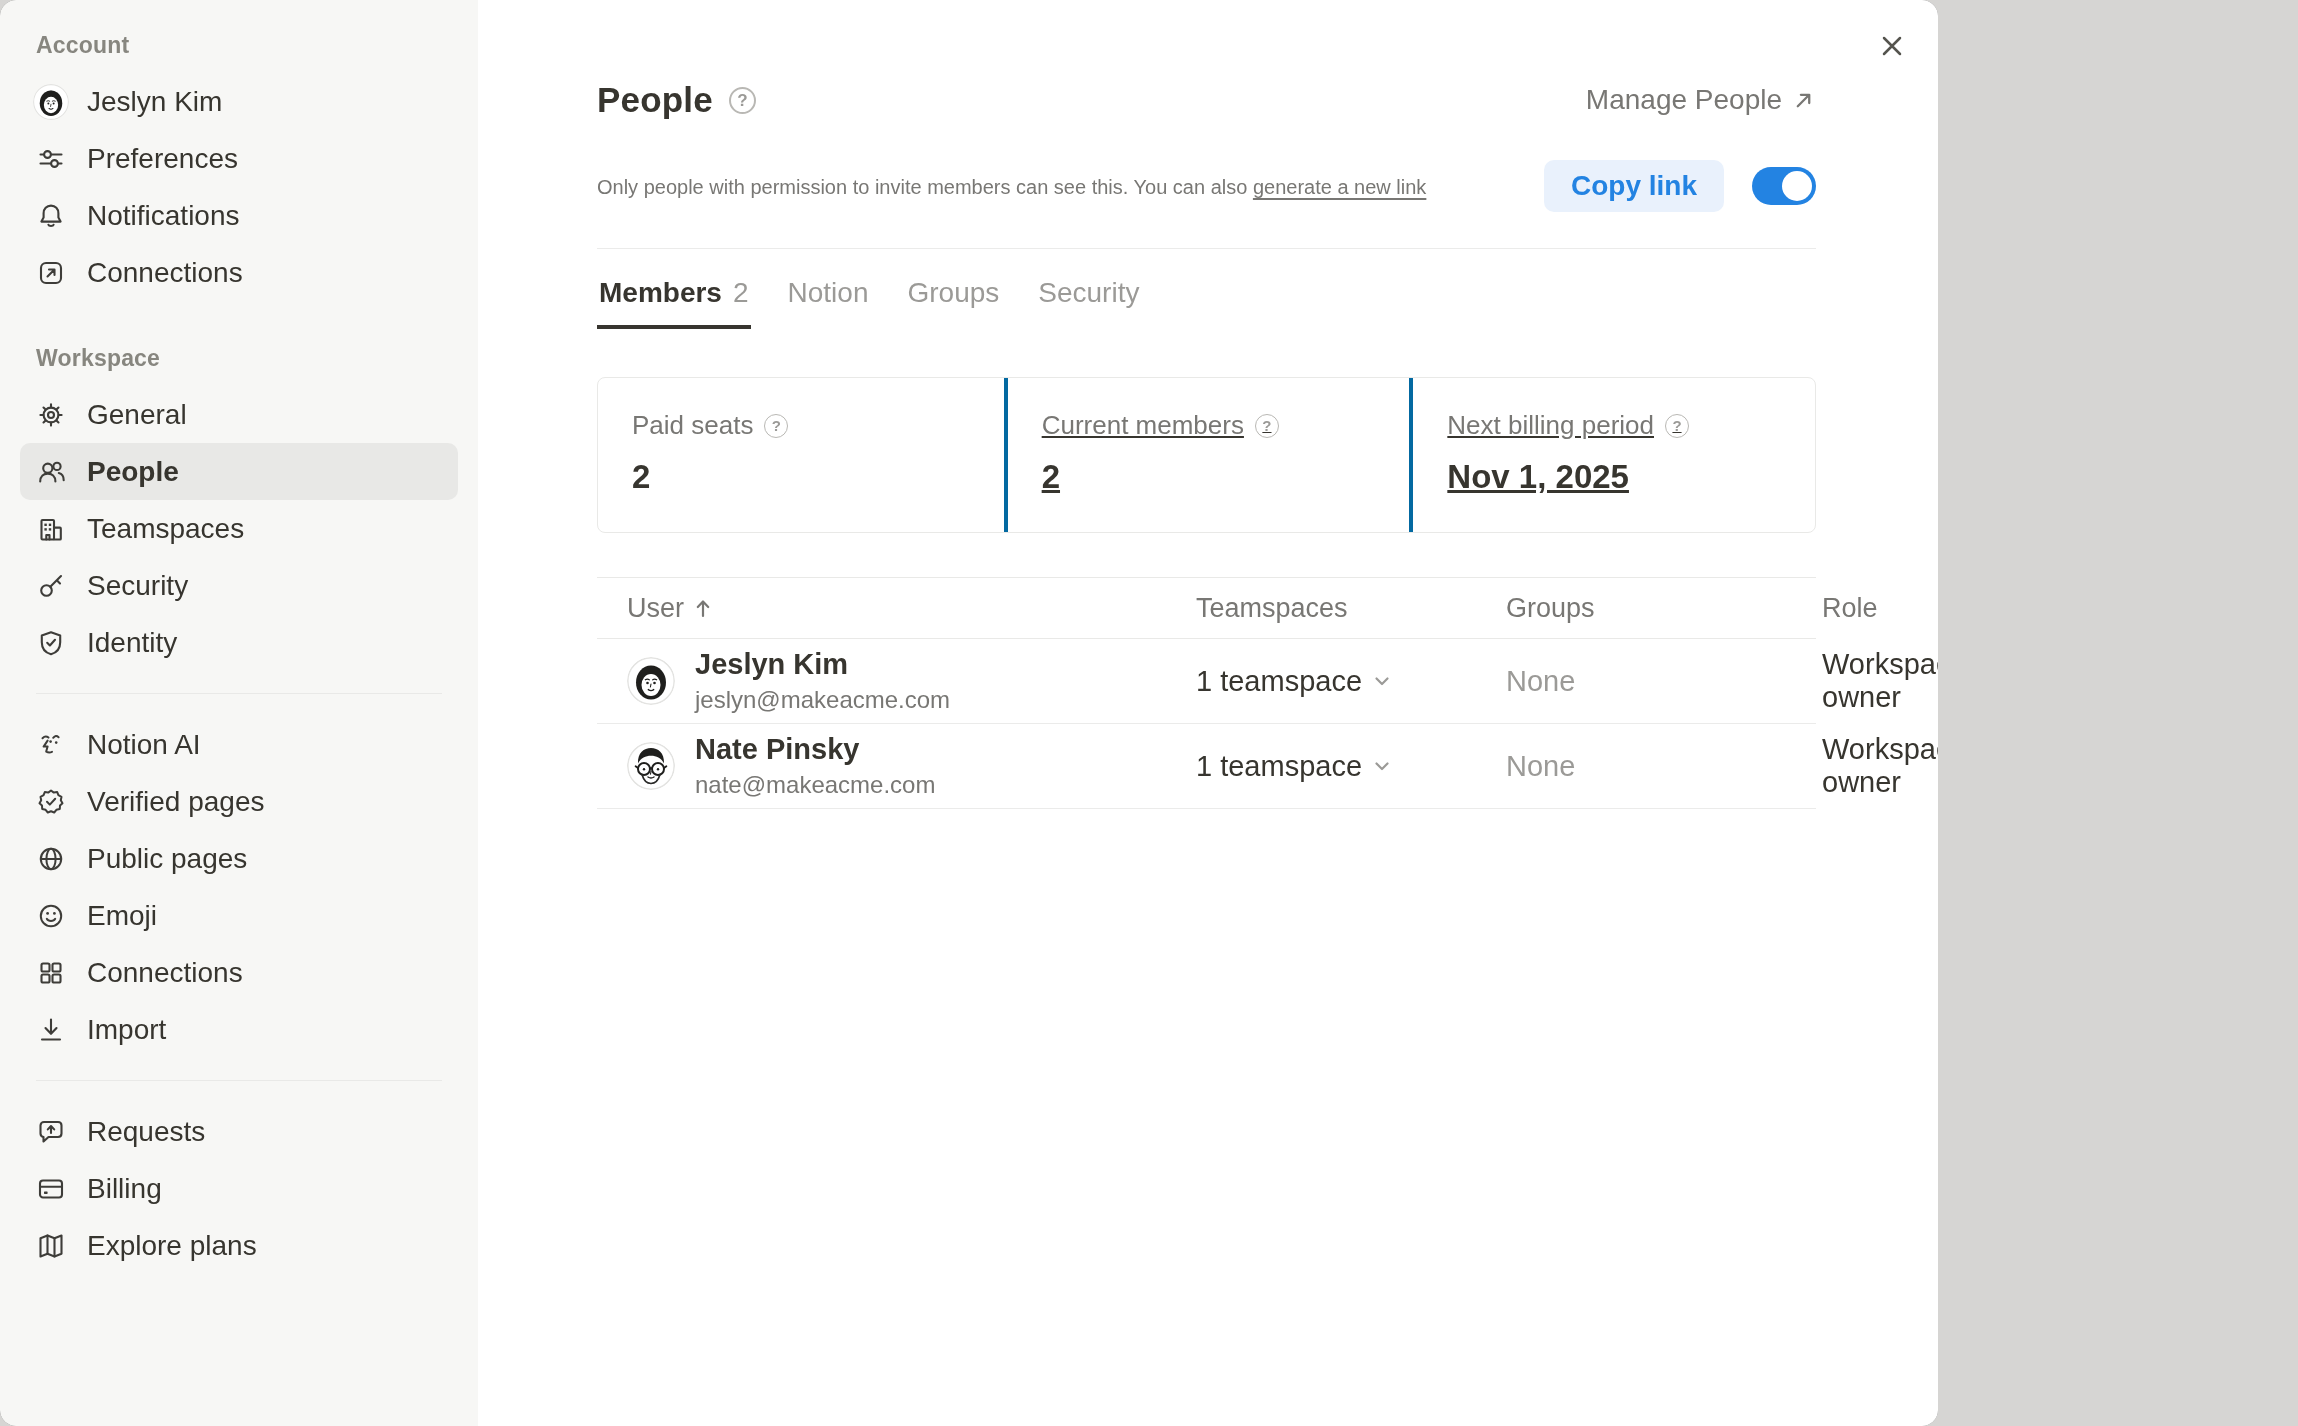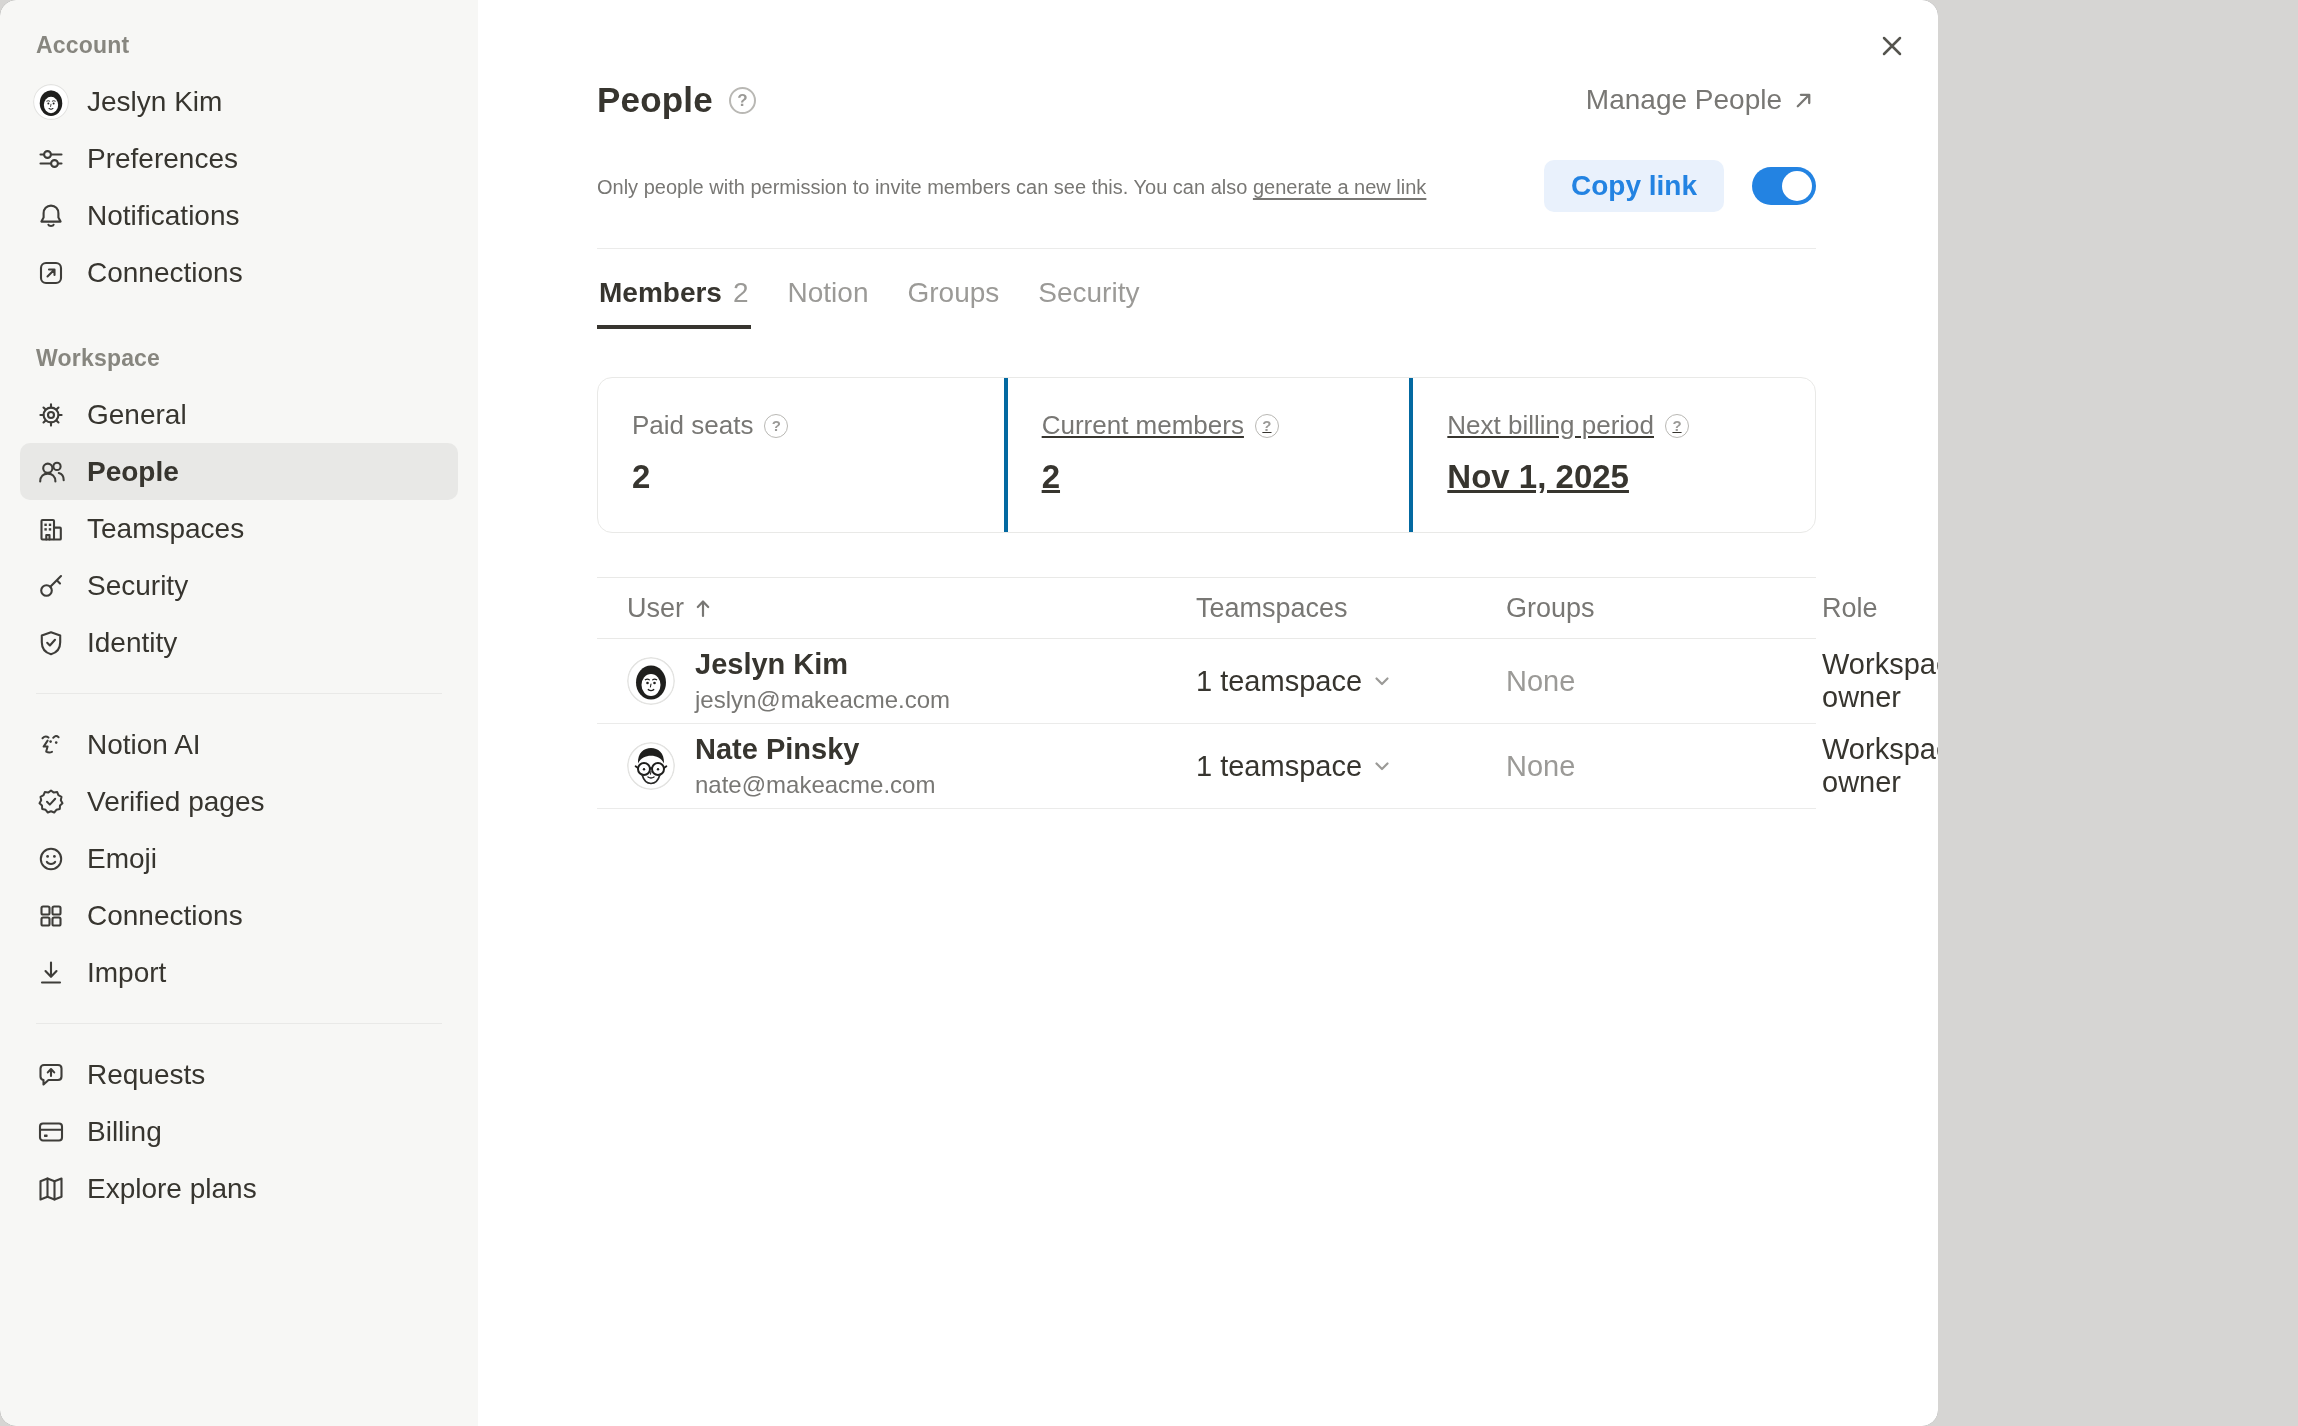--- a/index.html
+++ b/index.html
@@ -89,21 +89,21 @@
     display:flex; align-items:center; height:52px; border:none; border-radius:10px;
     background:#2383e2; color:#fff; font-size:28px; font-weight:bold;
     font-family:inherit; padding:0 16px 0 27px; cursor:pointer;
   }
   .add-btn .lbl { padding-right:22px; }
   .btn-sep { width:1px; align-self:stretch; background:rgba(255,255,255,.3); }
   .add-btn .chev { margin-left:14px; display:flex; }
 
   .stats {
     margin-top:48px; display:grid; grid-template-columns:1fr 1fr 1fr;
-    border:1px solid #e9e9e7; border-radius:15px;
+    border:1px solid #e9e9e7; border-radius:8px;
   }
   .stat { padding:32px 34px 36px; }
   .stat + .stat { border-left:4px solid #0369a1;text-decoration:underline; }
   .stat-label { display:flex; align-items:center; gap:11px; font-size:26px; color:#787774; }
   .stat-value { margin-top:17px; font-size:33px; font-weight:bold; color:#37352f; }
 
   .table { margin-top:44px; }
   .thead {
     display:grid; grid-template-columns:599px 310px 316px 1fr;
     border-top:1px solid #e9e9e7; border-bottom:1px solid #e9e9e7;
@@ -265,20 +265,30 @@
       <div class="side-item">
         <span class="sicon">
           <svg viewBox="0 0 30 30" fill="none" stroke="#3e3d39" stroke-width="2" stroke-linecap="round" stroke-linejoin="round">
               <path d="M15 3.5 L17.8 5.6 L21.2 5 L22.4 8.2 L25.5 9.8 L24.8 13.2 L26.5 16.2 L24 18.5 L23.8 22 L20.4 22.8 L18.2 25.5 L15 24.2 L11.8 25.5 L9.6 22.8 L6.2 22 L6 18.5 L3.5 16.2 L5.2 13.2 L4.5 9.8 L7.6 8.2 L8.8 5 L12.2 5.6 Z"></path>
               <path d="M11 14.8 L13.8 17.6 L19.2 11.8"></path>
             </svg>
         </span>
         <span>Verified pages</span>
       </div>
 
+      <div class="side-item">
+        <span class="sicon">
+          <svg viewBox="0 0 30 30" fill="none" stroke="#3e3d39" stroke-width="2" stroke-linecap="round">
+              <circle cx="15" cy="15" r="10.2"></circle>
+              <ellipse cx="15" cy="15" rx="4.6" ry="10.2"></ellipse>
+              <path d="M4.8 15 H25.2"></path>
+            </svg>
+        </span>
+        <span>Public pages</span>
+      </div>
 
       <div class="side-item">
         <span class="sicon">
           <svg viewBox="0 0 30 30" fill="none" stroke="#3e3d39" stroke-width="2" stroke-linecap="round">
               <circle cx="15" cy="15" r="10.2"></circle>
               <circle cx="11.6" cy="12.4" r="1.4" fill="#3e3d39" stroke="none"></circle>
               <circle cx="18.4" cy="12.4" r="1.4" fill="#3e3d39" stroke="none"></circle>
               <path d="M10.8 17.8 C12.4 20.8 17.6 20.8 19.2 17.8"></path>
             </svg>
         </span>

